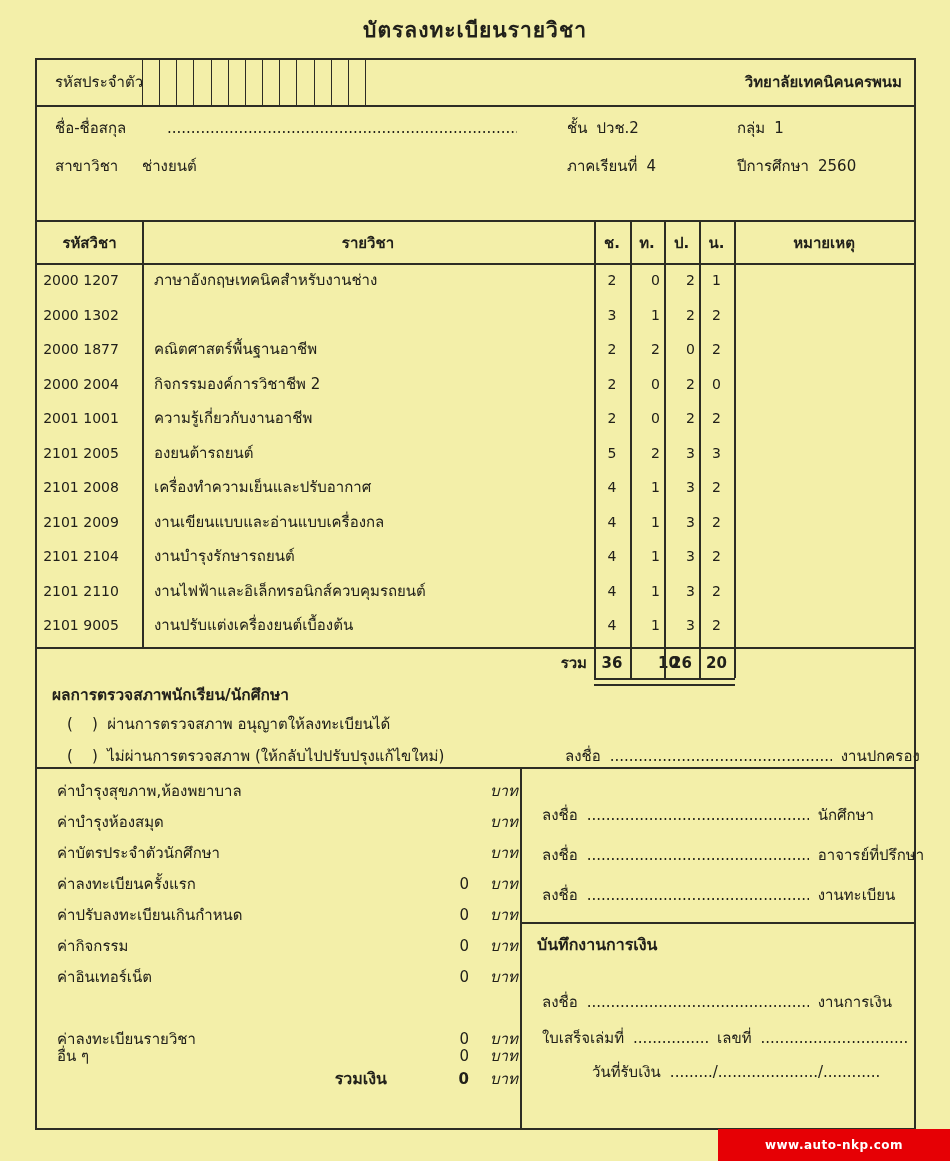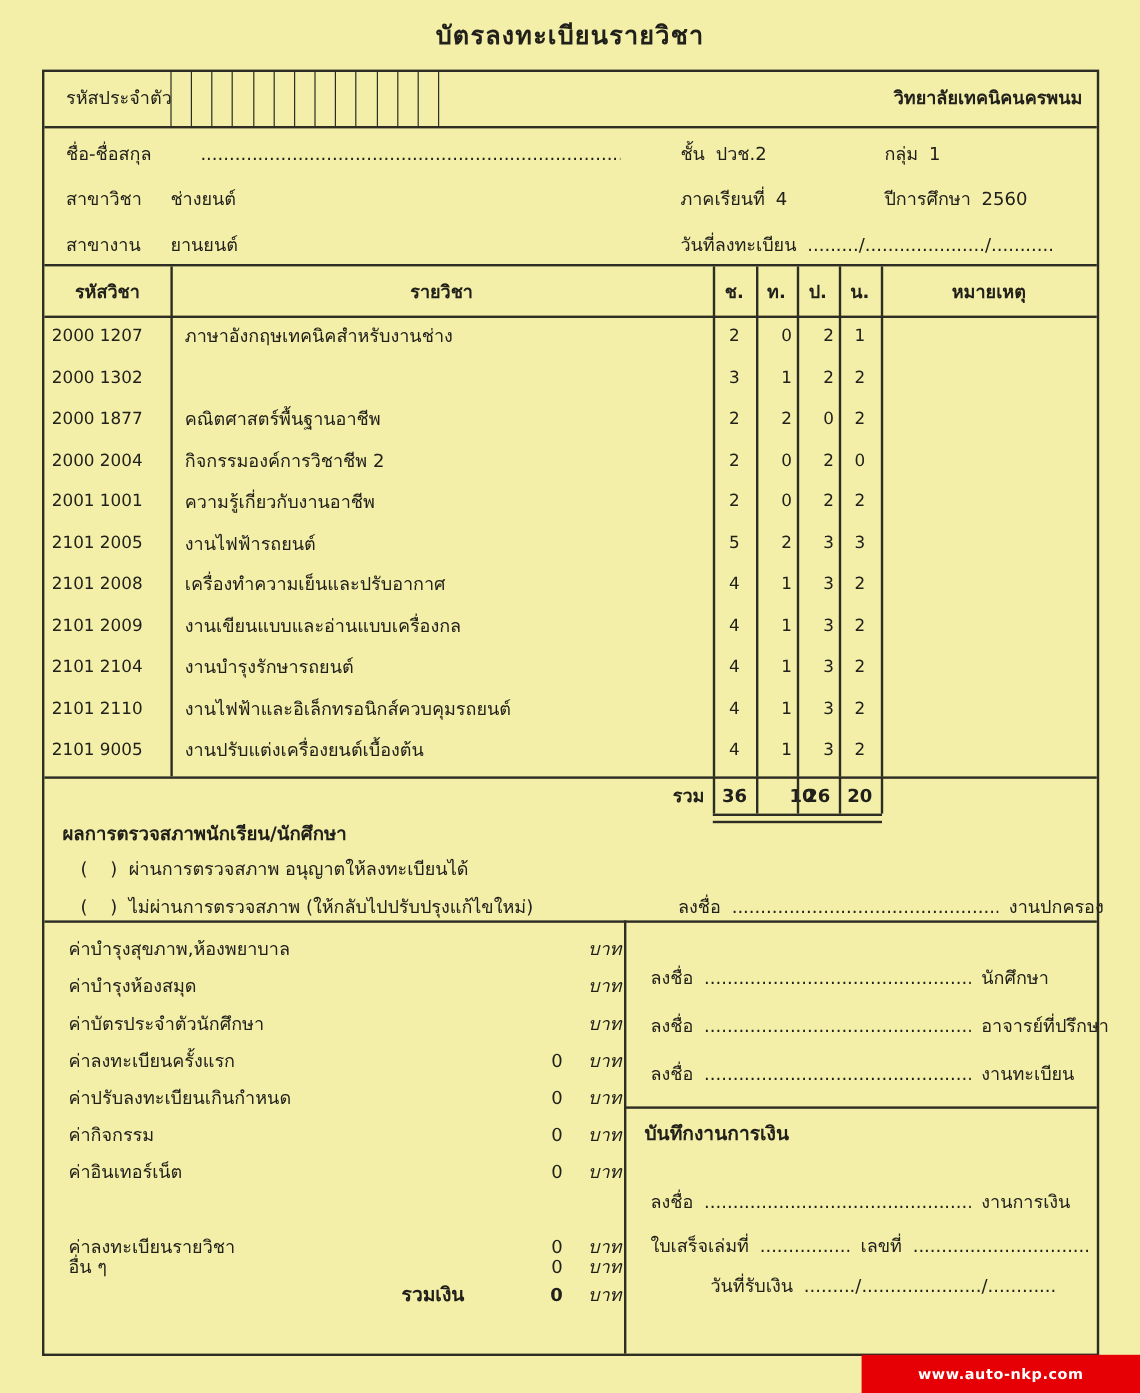--- a/index.html
+++ b/index.html
@@ -104,28 +104,20 @@
       <span class="abs" style="left:105px;">ช่างยนต์</span>
       <span class="pair" style="left:530px;">
         <span>ภาคเรียนที่</span>
         <span>4</span>
       </span>
       <span class="pair" style="left:700px;">
         <span>ปีการศึกษา</span>
         <span>2560</span>
       </span>
     </div>
-    <div class="abs info-row" style="top:132px;">
-      <span class="abs" style="left:18px;">สาขางาน</span>
-      <span class="abs" style="left:105px;">ยานยนต์</span>
-      <span class="pair" style="left:530px;">
-        <span>วันที่ลงทะเบียน</span>
-        <span>........./...................../...........</span>
-      </span>
-    </div>
 
     <div class="vline" style="left:105px;top:162px;height:425px;"></div>
     <div class="vline" style="left:557px;top:162px;height:425px;"></div>
     <div class="vline" style="left:593px;top:162px;height:425px;"></div>
     <div class="vline" style="left:627px;top:162px;height:425px;"></div>
     <div class="vline" style="left:662px;top:162px;height:425px;"></div>
     <div class="vline" style="left:697px;top:162px;height:425px;"></div>
 
     <div class="th" style="left:0;width:105px;">รหัสวิชา</div>
     <div class="th" style="left:105px;width:452px;">รายวิชา</div>
@@ -170,21 +162,21 @@
         <div class="t-row" style="top: 341px;">
           <div class="cell c-code">2001 1001</div>
           <div class="cell c-name">ความรู้เกี่ยวกับงานอาชีพ</div>
           <div class="cell c-h">2</div>
           <div class="cell c-t">0</div>
           <div class="cell c-p">2</div>
           <div class="cell c-n">2</div>
         </div>
         <div class="t-row" style="top: 375.5px;">
           <div class="cell c-code">2101 2005</div>
-          <div class="cell c-name">งานไฟฟ้ารถยนต์</div>
+          <div class="cell c-name">องยนต้ารถยนต์</div>
           <div class="cell c-h">5</div>
           <div class="cell c-t">2</div>
           <div class="cell c-p">3</div>
           <div class="cell c-n">3</div>
         </div>
         <div class="t-row" style="top: 410px;">
           <div class="cell c-code">2101 2008</div>
           <div class="cell c-name">เครื่องทำความเย็นและปรับอากาศ</div>
           <div class="cell c-h">4</div>
           <div class="cell c-t">1</div>

